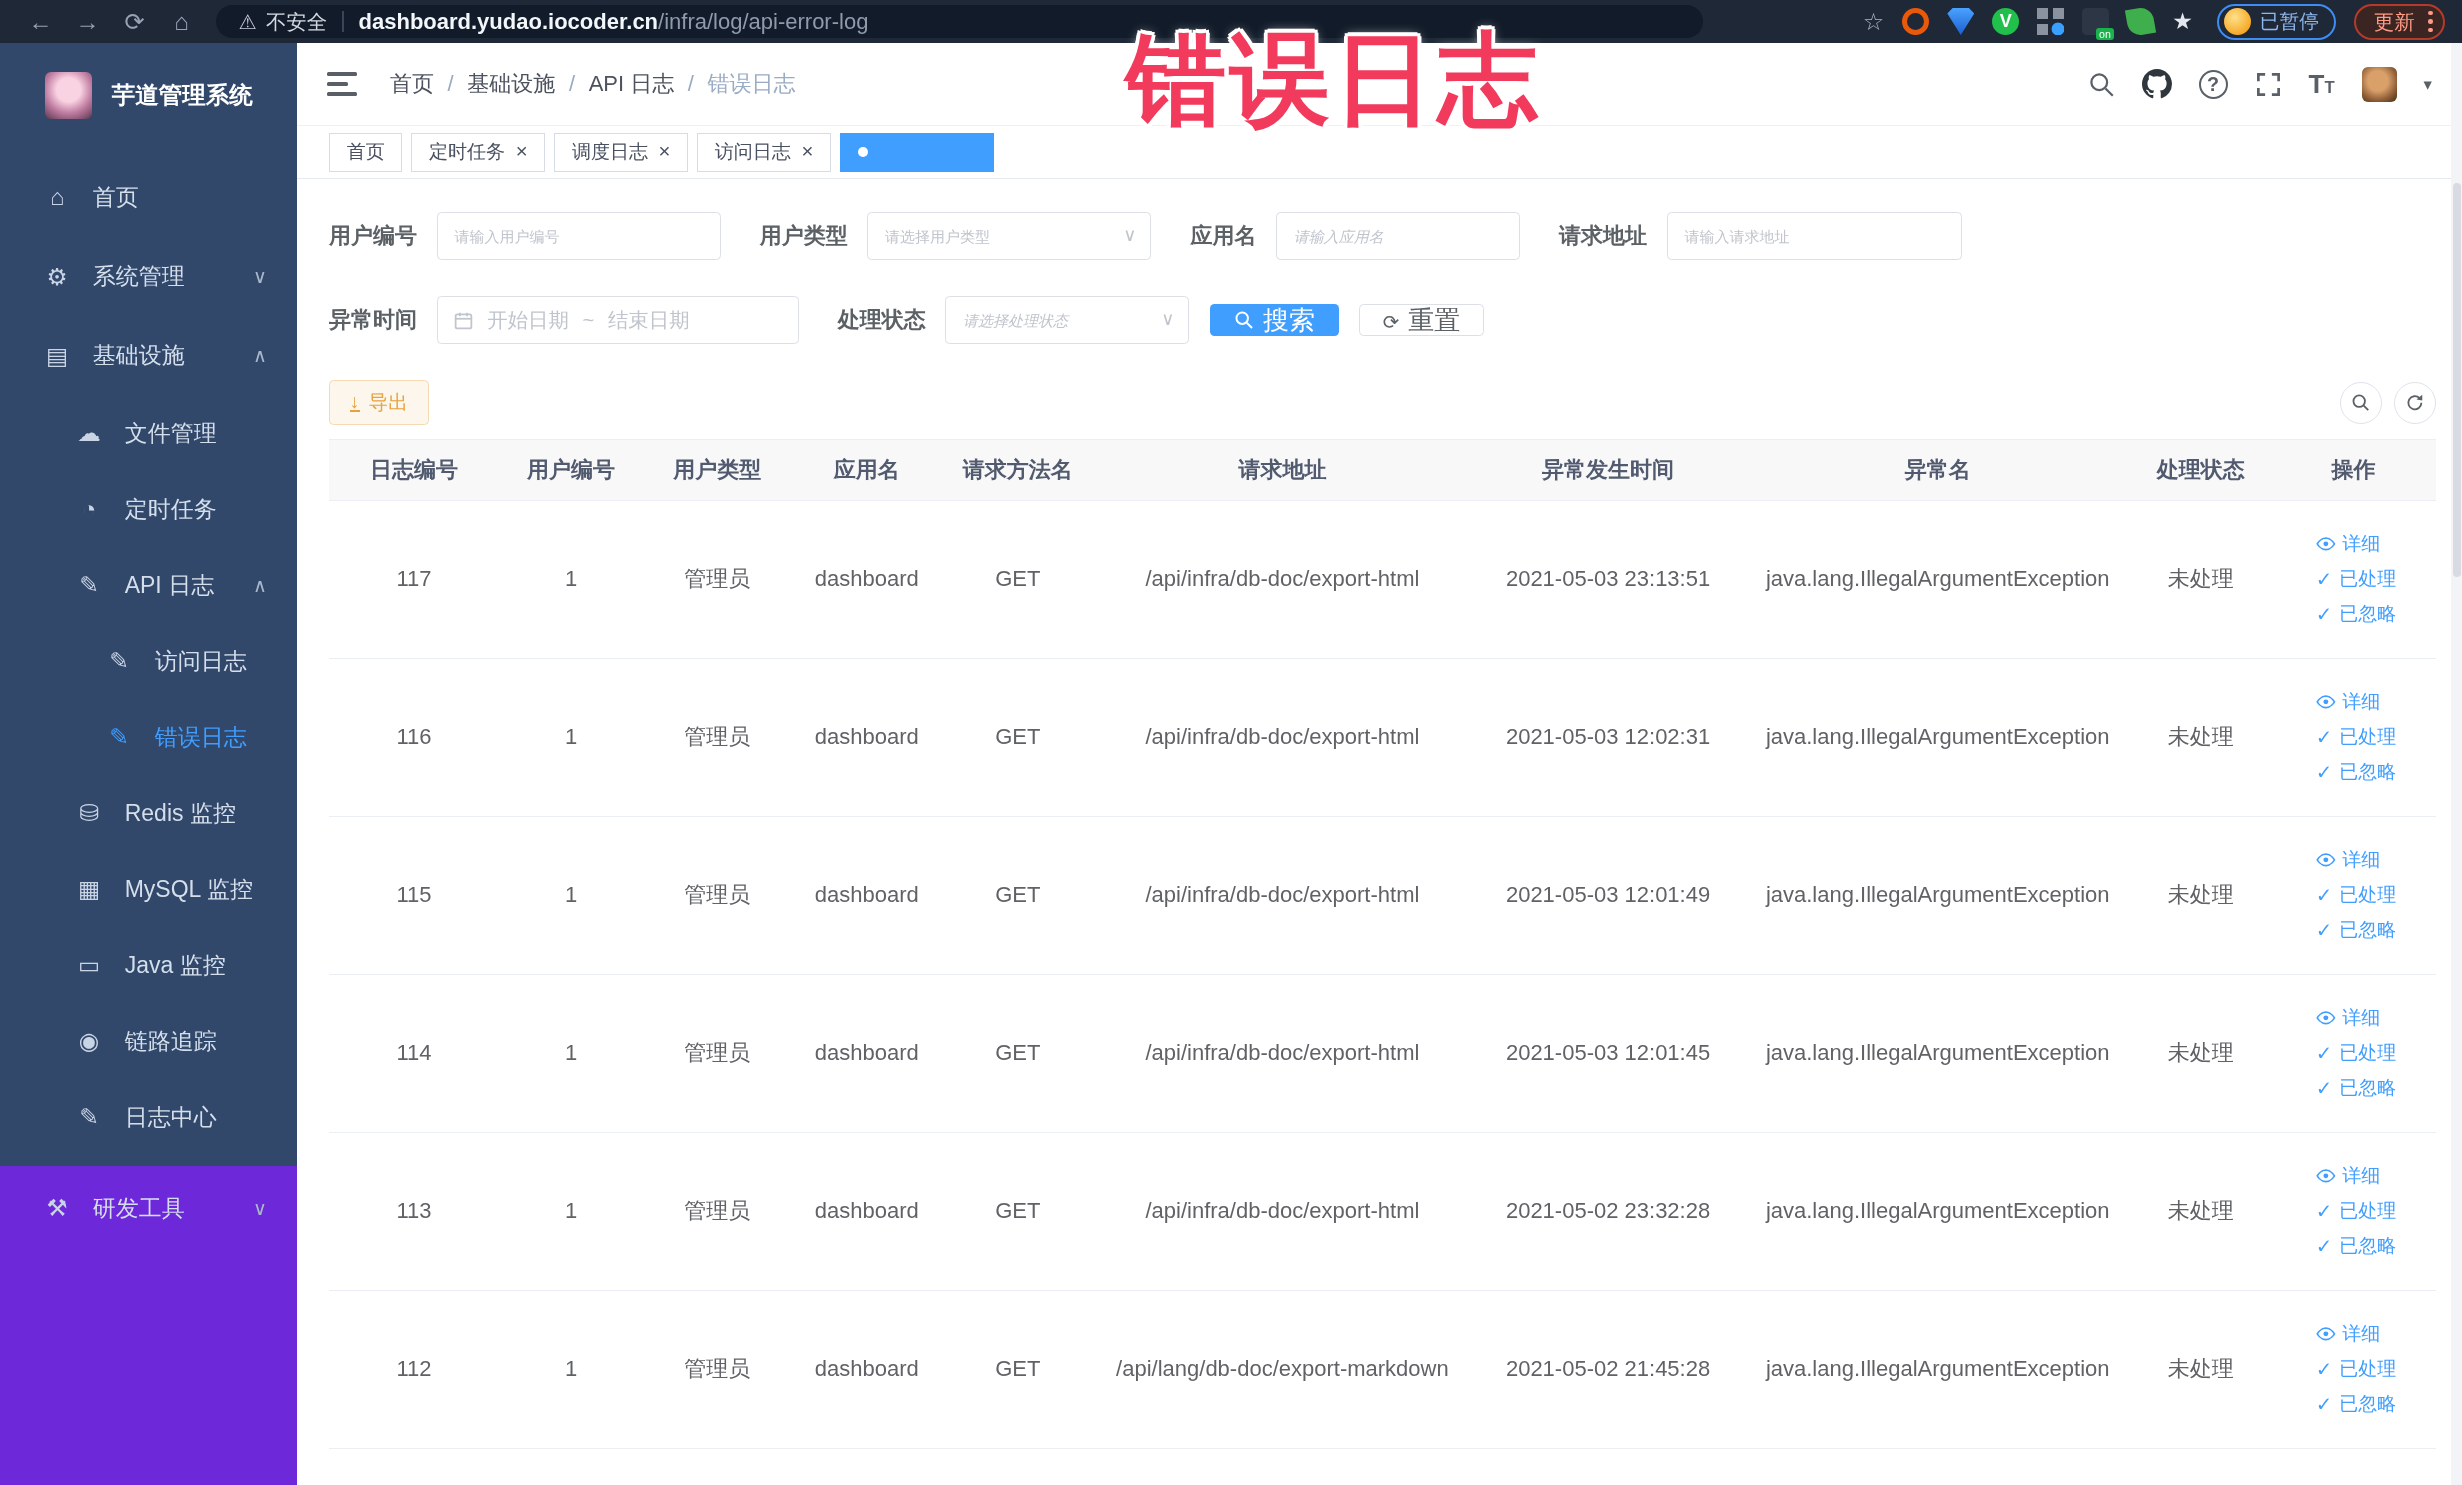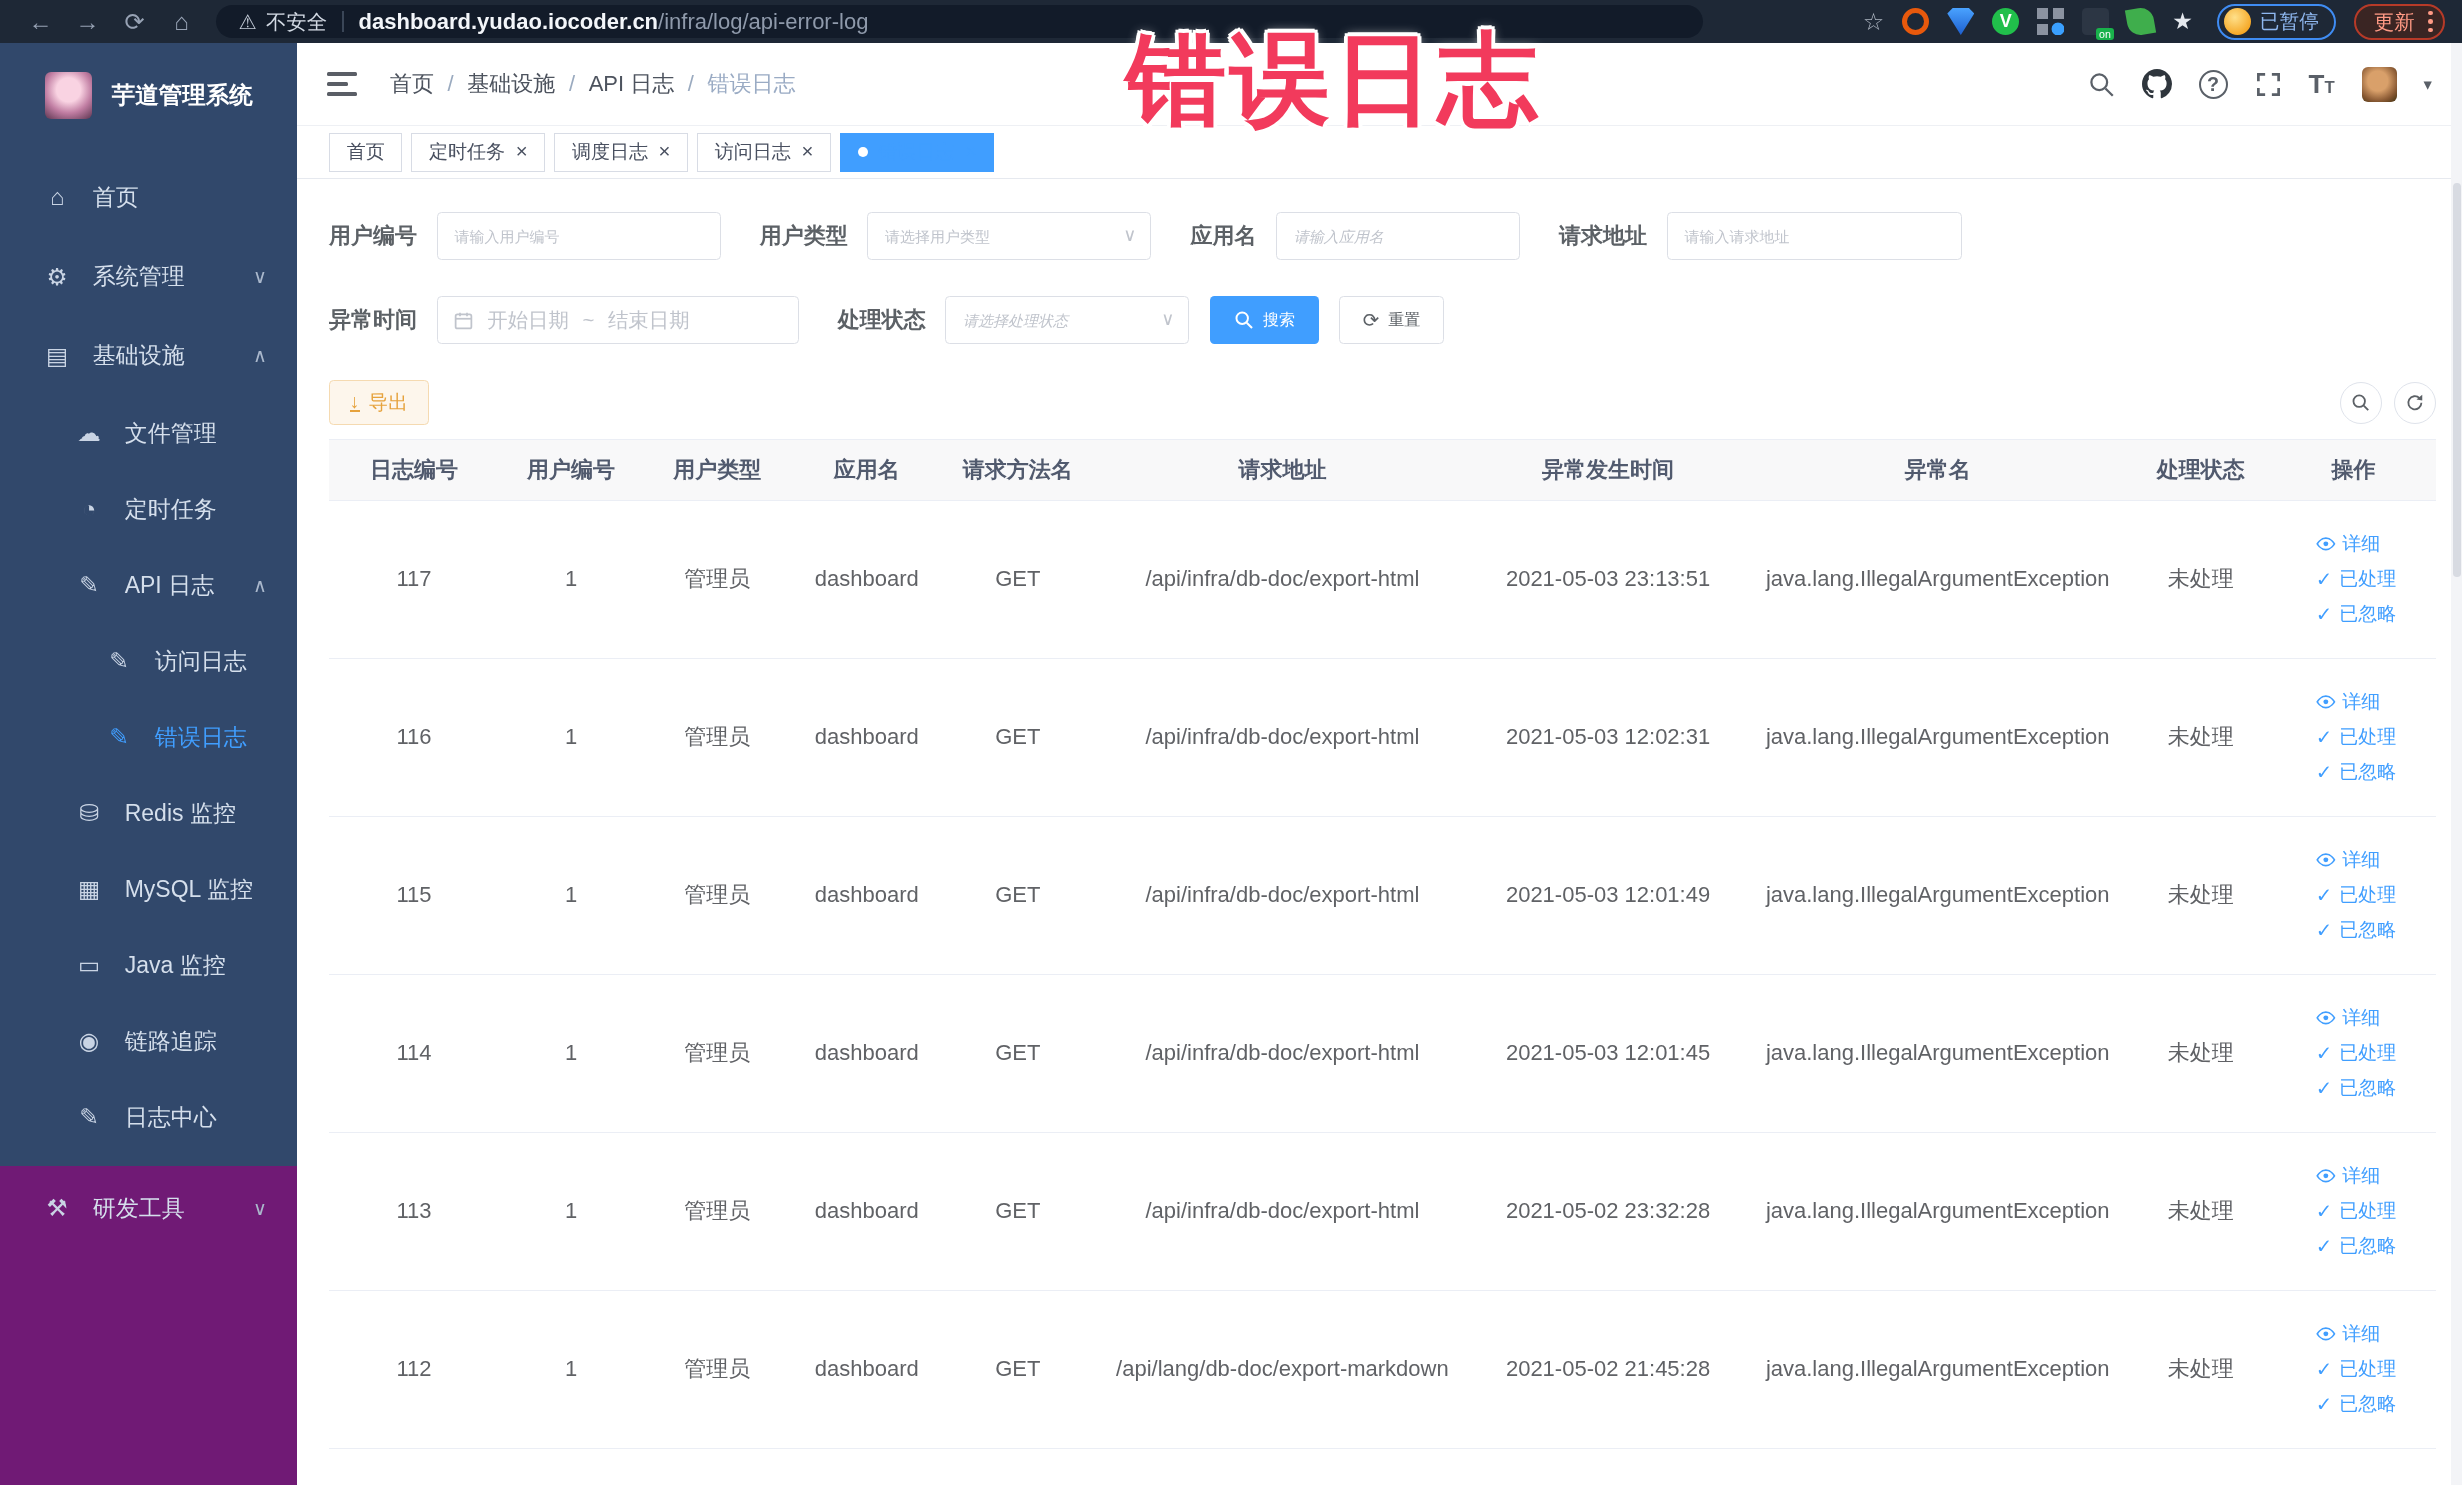--- a/index.html
+++ b/index.html
@@ -61,21 +61,21 @@
   .sub2{ padding-left:100px; height:76px; }
   .active, .active .ic{ color:#409eff !important; }
   .chev{ position:absolute; right:30px; font-size:19px; color:#aab8cc; }
   .chev-down::before{content:"∨";} .chev-up::before{content:"∧";}
   .i-home::before{content:"⌂";} .i-gear::before{content:"⚙";}
   .i-infra::before{content:"▤";} .i-cloud::before{content:"☁";}
   .i-edit::before{content:"✎";} .i-clock::before{content:"◔";}
   .i-mysql::before{content:"▦";} .i-redis::before{content:"⛁";}
   .i-java::before{content:"▭";} .i-eyec::before{content:"◉";}
   .i-tools::before{content:"⚒";}
-  .dev-section{ flex:1; background:#701a75; margin-top:10.6px; }
+  .dev-section{ flex:1; background:#6d28d9; margin-top:10.6px; }
   .dev-section .mitem{ height:85px; }
 
   
   .main{ position:absolute; top:43px; left:297px; width:2165px; height:1443px; background:#fff; }
   .navbar{ height:83px; display:flex; align-items:center; padding:0 30px;
     border-bottom:0.8px solid #eef0f4; background:#fff; }
   .hamburger{ width:30px; height:24px; display:flex; flex-direction:column; justify-content:space-between; }
   .hamburger i{ height:3.8px; background:#5a5e66; border-radius:1.5px; }
   .hamburger i:nth-child(2){ width:70%; }
   .breadcrumb{ display:flex; align-items:center; margin-left:33px; font-size:22px; color:#4d535e; }
@@ -107,22 +107,22 @@
     padding:0 16.7px; color:#606266; outline:none; }
   .f-input::placeholder{ color:#c0c4cc; }
   .w375{ width:284px; } .w380{ width:244px;font-style:italic; } .w390{ width:295px; }
   .gap{ margin-right:39px; }
   .sel-wrap{ position:relative; display:inline-block; }
   .sel-arrow{ position:absolute; right:15px; top:12px; color:#c0c4cc; font-size:18px; pointer-events:none; }
   .sel-arrow::before{ content:"∨"; }
   .range-box{ width:362px; height:48px; border:0.8px solid #dcdfe6; border-radius:4.5px;
     display:flex; align-items:center; gap:13.6px; padding:0 15px; color:#c0c4cc; font-size:20.4px; }
   .range-box svg{ flex:none; }
-  .btn{ height:48px; border-radius:4.5px; display:inline-flex; align-items:center;
-    gap:9px; font-size:16px; padding:8px 23px; cursor:pointer; border:0.8px solid transparent; }
+  .btn{ height:32px; border-radius:4.5px; display:inline-flex; align-items:center;
+    gap:9px; font-size:26px; padding:8px 23px; cursor:pointer; border:0.8px solid transparent; }
   .btn-search{ background:#409eff; color:#fff; margin-right:19.7px; }
   .btn-reset{ background:#fff; border-color:#dcdfe6; color:#5c6166;text-align:center; }
   .reset-ic::before{ content:"⟳"; font-size:19.7px; }
 
   .toolbar-row{ display:flex; justify-content:space-between; align-items:center;
     width:2107px; margin-bottom:13.6px; }
   .btn-export{ height:45px; background:#fdf6ec; border:0.8px solid #f5dab1; color:#e6a23c;
     border-radius:4.5px; display:inline-flex; align-items:center; gap:9px; font-size:19.7px; padding:0 19.7px; cursor:pointer; }
   .export-ic{ font-size:19.7px; border-bottom:2.3px solid #e6a23c; line-height:0.9; }
   .export-ic::before{ content:"↓"; }

